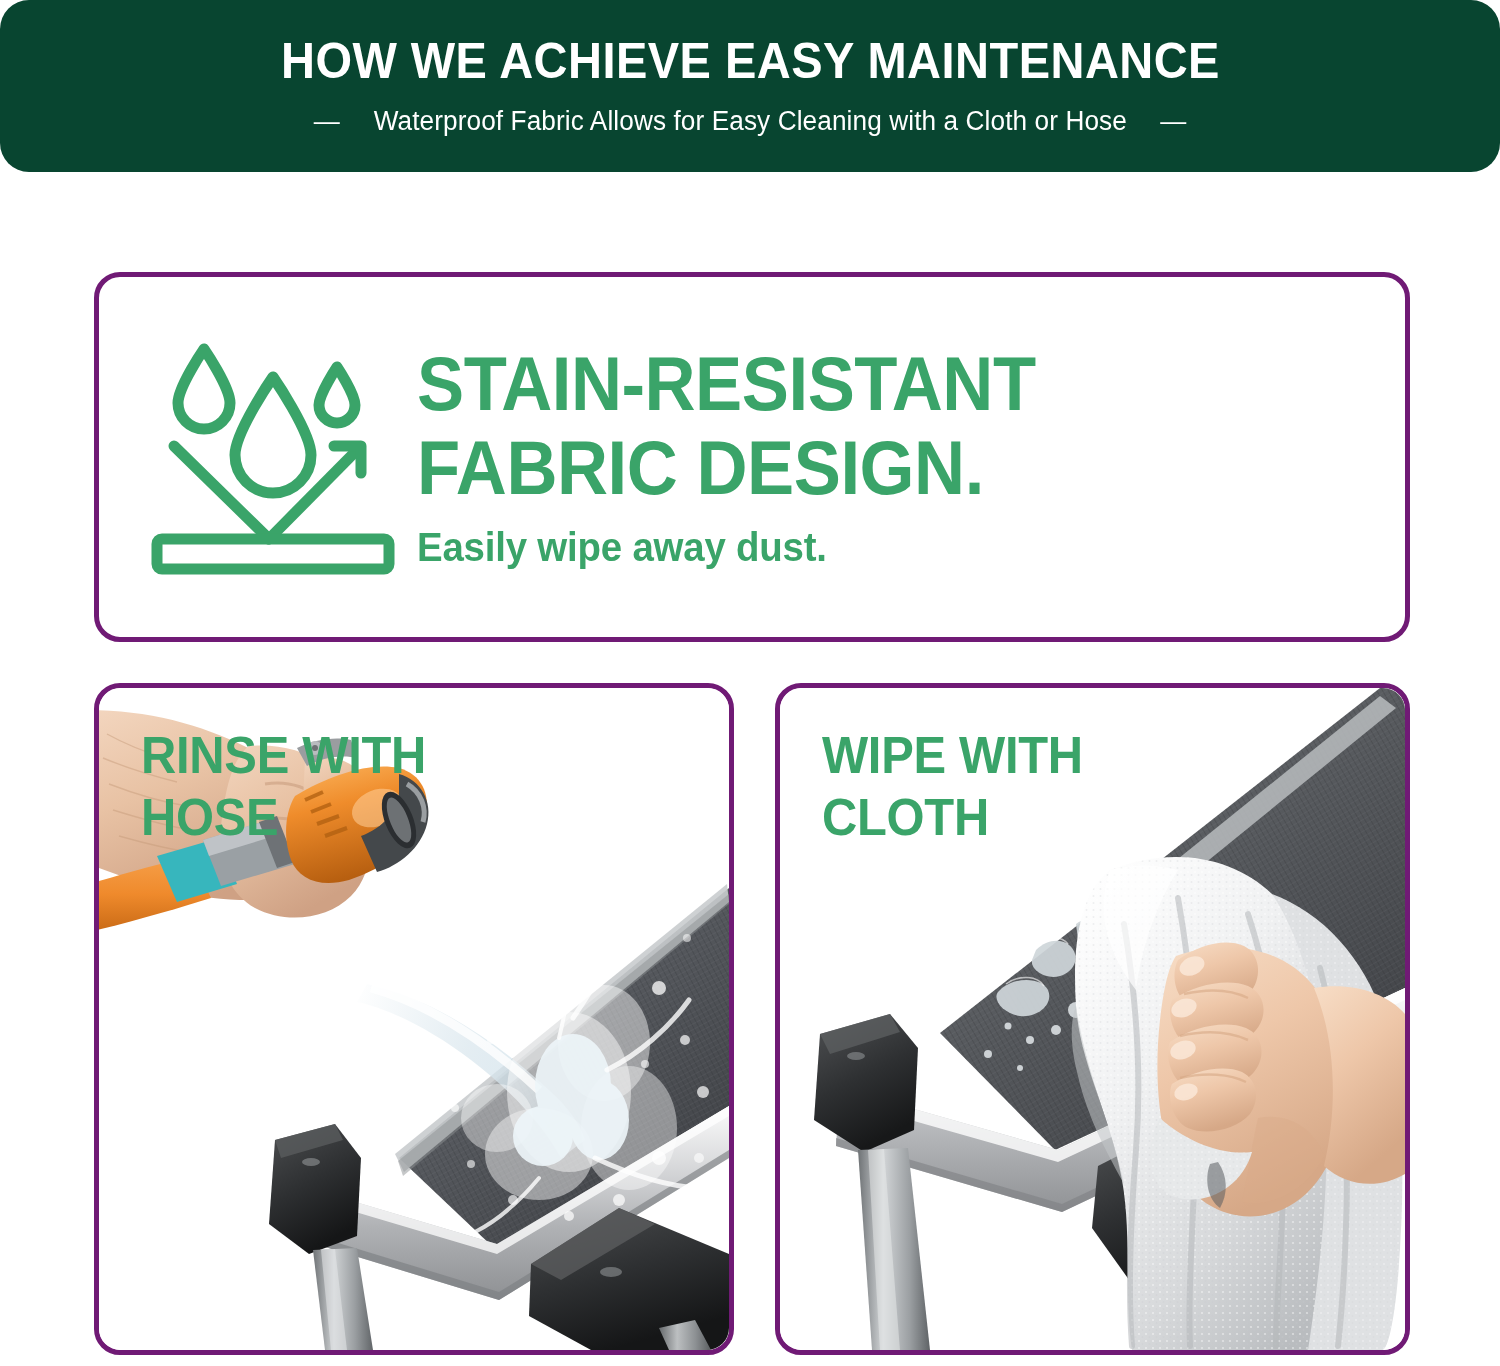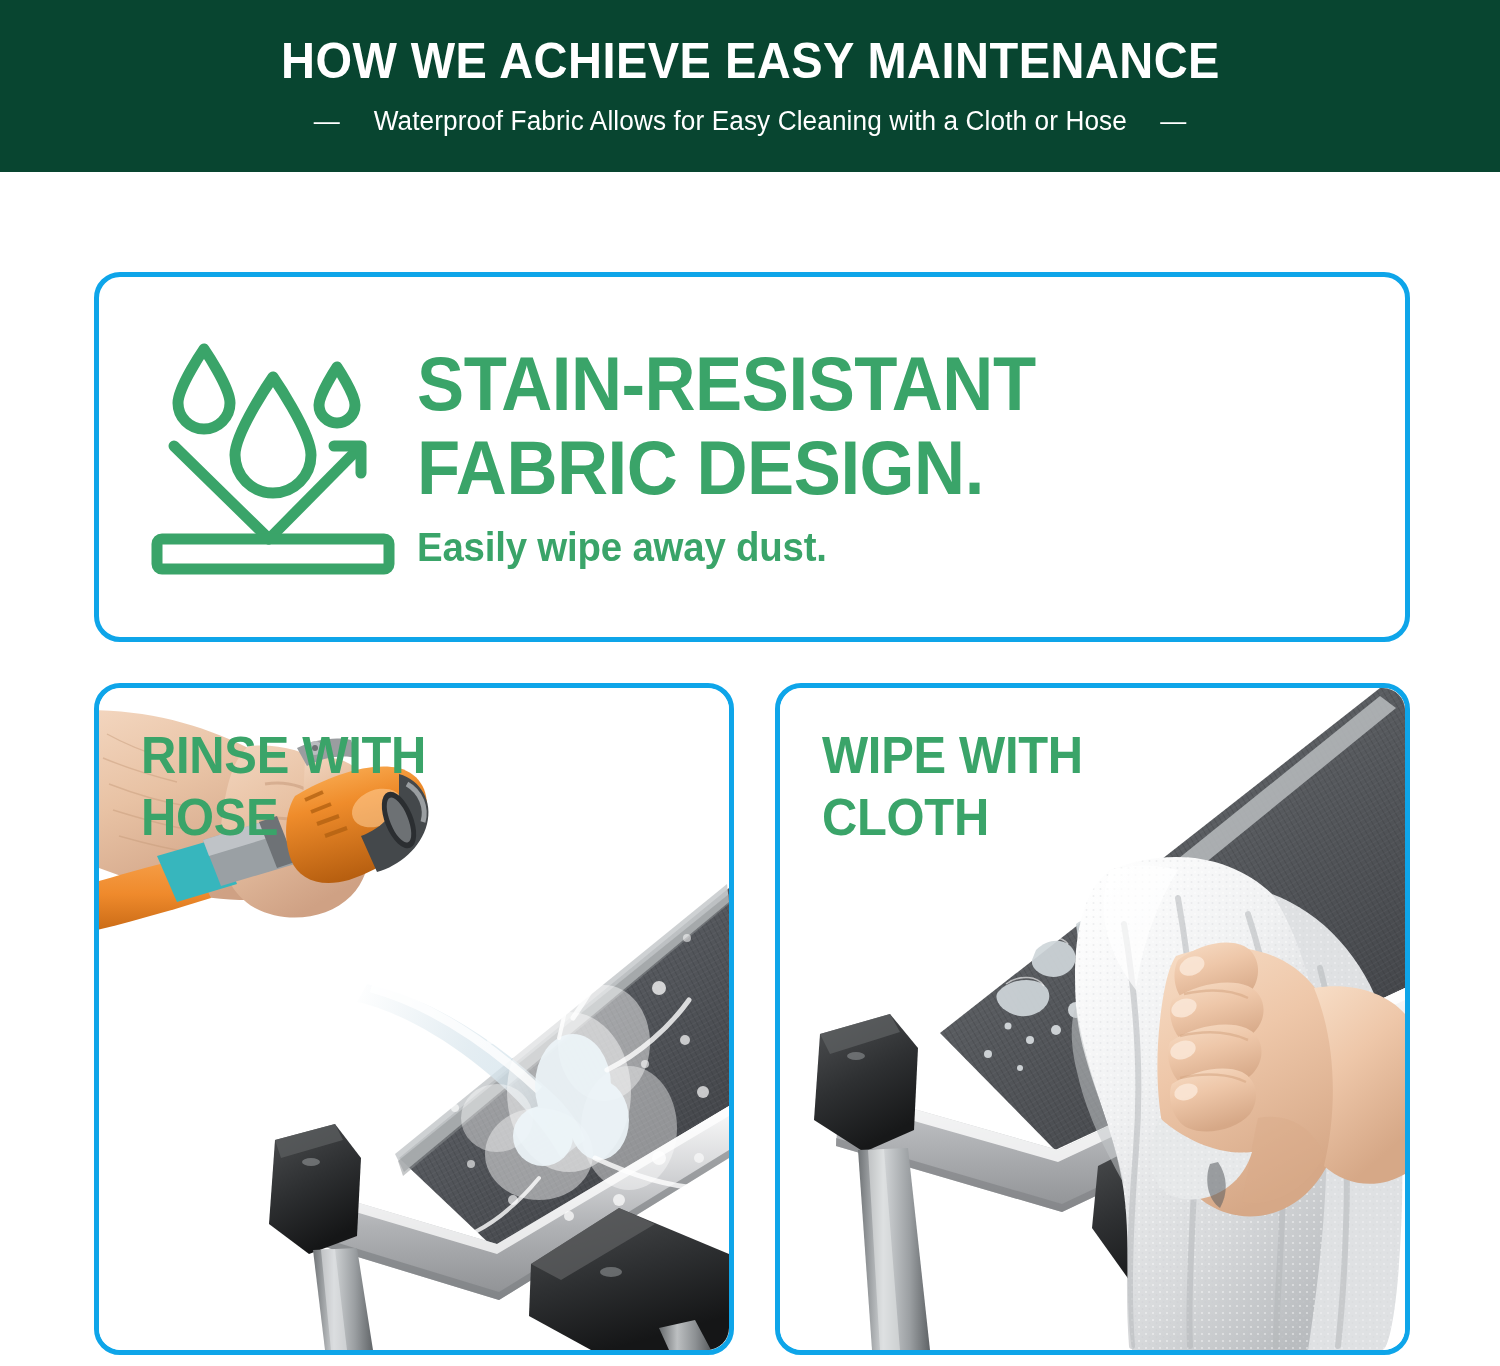--- a/index.html
+++ b/index.html
@@ -8,21 +8,21 @@
     width:1500px; height:1366px;
     font-family:"Liberation Sans", sans-serif;
     overflow:hidden; position:relative;
   }
 
   
   .header {
     position:absolute; left:0; top:0; width:1500px; height:172px;
     background:#084530;
     display:flex; flex-direction:column;
-    align-items:center; justify-content:center;
+    align-items:center; justify-content:center;border-radius:29px;
   }
   .header-title {
     color:#ffffff;
     font-size:50px; font-weight:bold;
     letter-spacing:0.5px;
     line-height:1.0;
     text-align:center;
     transform:scaleX(0.94);
     white-space:nowrap;
   }
@@ -36,21 +36,21 @@
   .header-sub {
     color:#ffffff; font-size:27px; font-weight:400;
     letter-spacing:0.1px; white-space:nowrap;
     transform:scaleX(0.97);
   }
 
   
   .card {
     position:absolute;
     background:#ffffff;
-    border:5px solid #0ea5e9;
+    border:5px solid #701a75;
     border-radius:26px;
   }
   #card-top   { left:94px;  top:272px;  width:1316px; height:370px; }
   #card-left  { left:94px;  top:683px;  width:640px;  height:672px;padding-left:6px; }
   #card-right { left:775px; top:683px;  width:635px;  height:672px;text-decoration:underline; }
 
   
   .top-inner {
     position:absolute; inset:0;
     display:flex; align-items:center;

